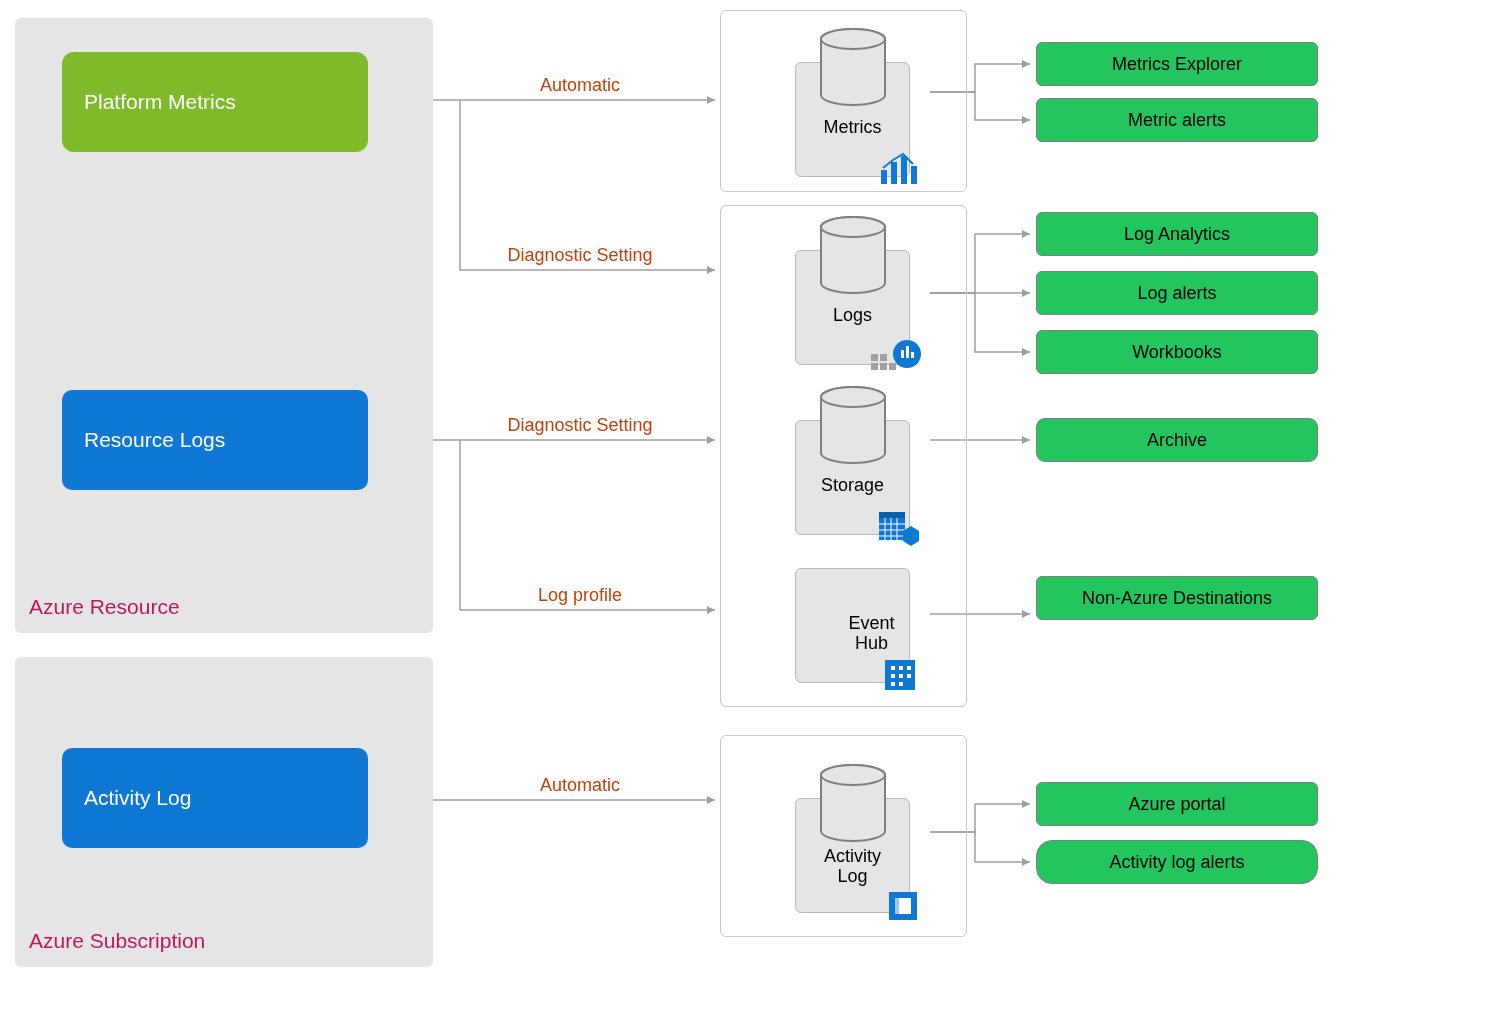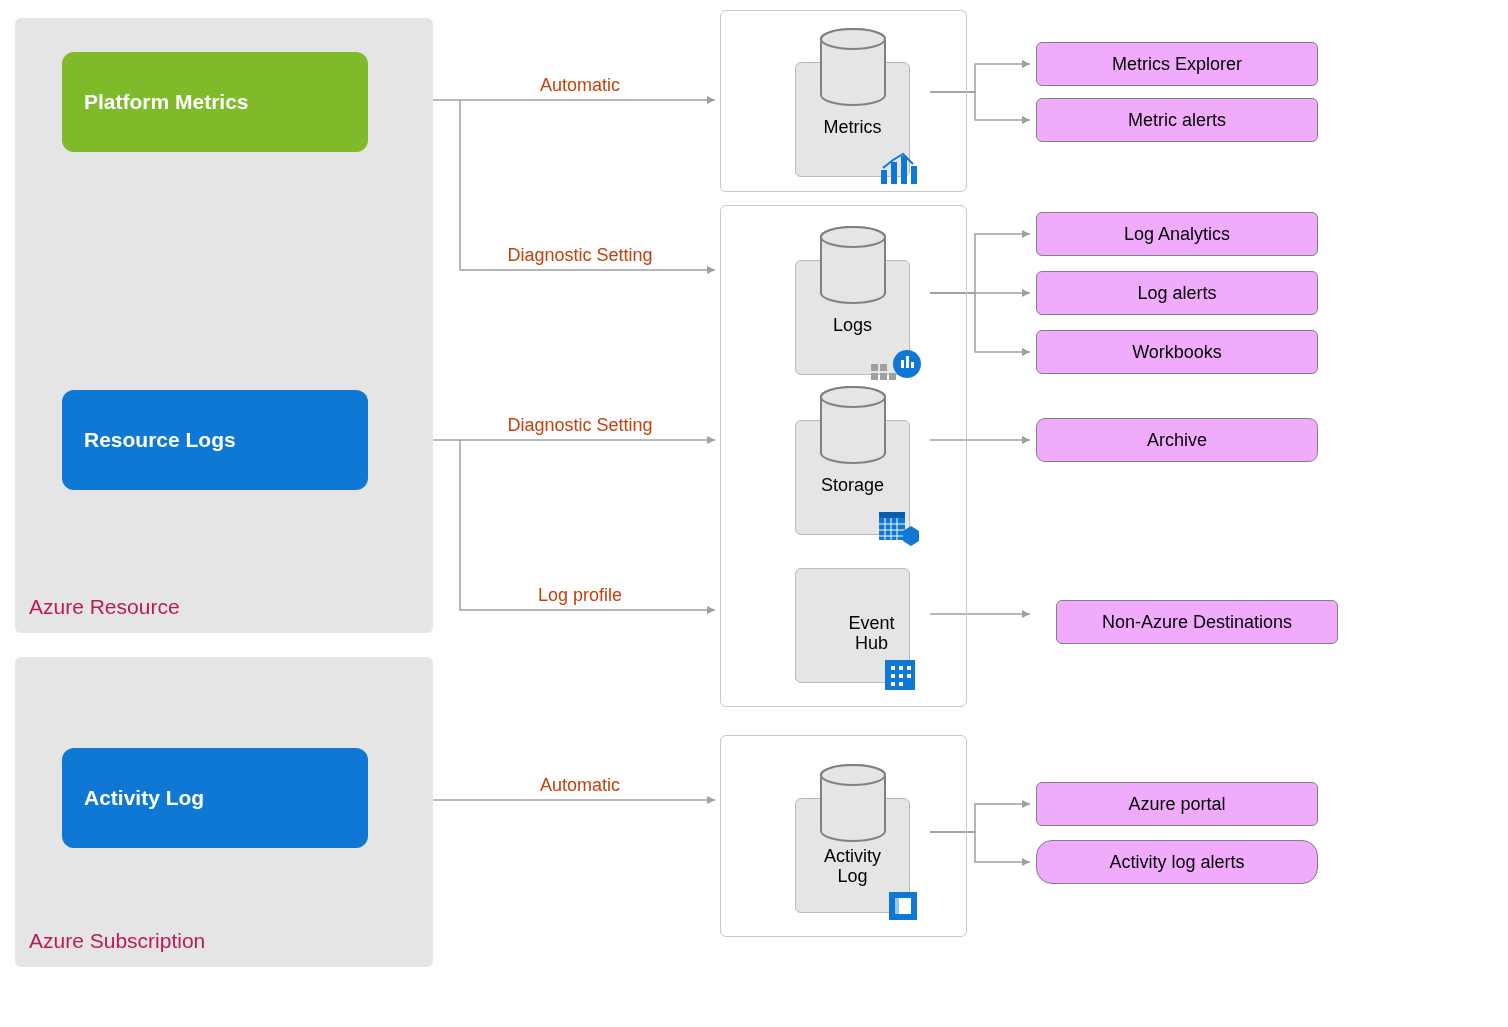--- a/index.html
+++ b/index.html
@@ -22,25 +22,25 @@
   .source-box {
     position: absolute;
     width: 306px;
     height: 100px;
     border-radius: 12px;
     color: #fff;
     display: flex;
     align-items: center;
     padding-left: 22px;
     font-size: 21px;
-    font-weight: 700;
+    font-weight: 400;
     box-sizing: border-box;
   }
   .green  { background: #7fba2b; }
-  .blue   { background: #0f78d4; }
+  .blue   { background: #0f78d4; border-radius: 10px; }
 
   .edge-label {
     position: absolute;
     font-size: 18px;
     color: #c2410c;
     transform: translateX(-50%);
   }
 
   .dest-panel {
     position: absolute;
@@ -76,21 +76,21 @@
     right: -12px;
     bottom: -12px;
   }
 
   .consumer-box {
     position: absolute;
     width: 280px;
     height: 42px;
     border: 1px solid #808080;
     border-radius: 6px;
-    background: #f0abfc;
+    background: #22c55e;
     display: flex;
     align-items: center;
     justify-content: center;
     font-size: 18px;
   }
 </style>
 </head>
 <body>
 
 <div class="canvas">
@@ -163,21 +163,21 @@
     <span>Metrics</span>
     <svg class="badge" width="44" height="40">
       <rect x="4" y="22" width="6" height="14" fill="#0f78d4"></rect>
       <rect x="14" y="14" width="6" height="22" fill="#0f78d4"></rect>
       <rect x="24" y="8" width="6" height="28" fill="#0f78d4"></rect>
       <rect x="34" y="18" width="6" height="18" fill="#0f78d4"></rect>
       <polyline points="6,20 16,12 26,6 36,16" stroke="#0f78d4" stroke-width="2" fill="none"></polyline>
     </svg>
   </div>
 
-  <div class="dest-node" style="left:795px; top:260px;text-align:right;">
+  <div class="dest-node" style="left:795px; top:250px;text-align:right;">
     <svg class="cyl" width="72" height="82">
       <ellipse cx="36" cy="12" rx="32" ry="10" fill="#e5e5e5" stroke="#808080" stroke-width="2"></ellipse>
       <path d="M4 12 V68 a32 10 0 0 0 64 0 V12" fill="#e5e5e5" stroke="#808080" stroke-width="2"></path>
       <ellipse cx="36" cy="12" rx="32" ry="10" fill="#e5e5e5" stroke="#808080" stroke-width="2"></ellipse>
     </svg>
     <span>Logs</span>
     <svg class="badge" width="50" height="40">
       <rect x="0" y="18" width="7" height="7" fill="#a0a0a0"></rect>
       <rect x="9" y="18" width="7" height="7" fill="#a0a0a0"></rect>
       <rect x="0" y="27" width="7" height="7" fill="#a0a0a0"></rect>
@@ -259,21 +259,21 @@
       <span>Log alerts</span>
     </div>
   <div class="consumer-box" style="left:1036px; top:330px;">
       <span>Workbooks</span>
     </div>
 
   <div class="consumer-box" style="left:1036px; top:418px;border-radius:9px;">
       <span>Archive</span>
     </div>
 
-  <div class="consumer-box" style="left:1036px; top:600px;margin-left:20px;">
+  <div class="consumer-box" style="left:1036px; top:576px;">
       <span>Non-Azure Destinations</span>
     </div>
 
   <div class="consumer-box" style="left:1036px; top:782px;">
       <span>Azure portal</span>
     </div>
   <div class="consumer-box" style="left:1036px; top:840px;border-radius:16px;">
       <span>Activity log alerts</span>
     </div>
 

